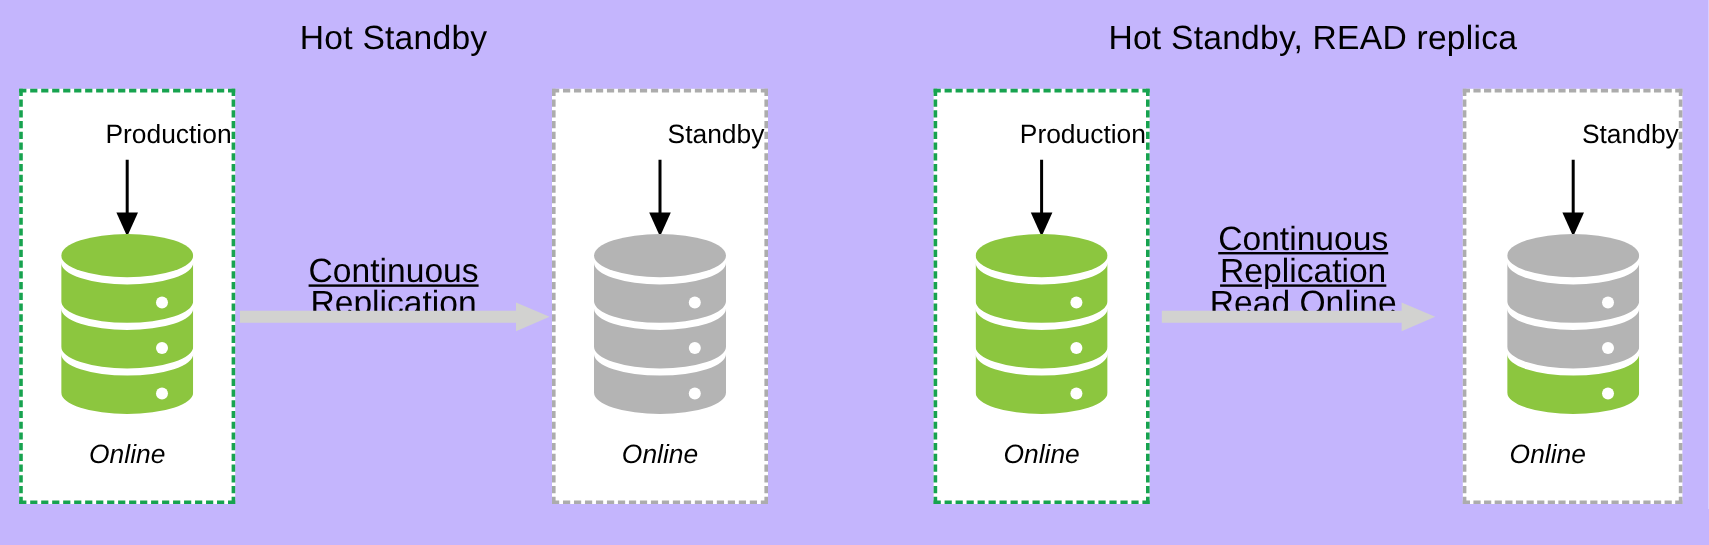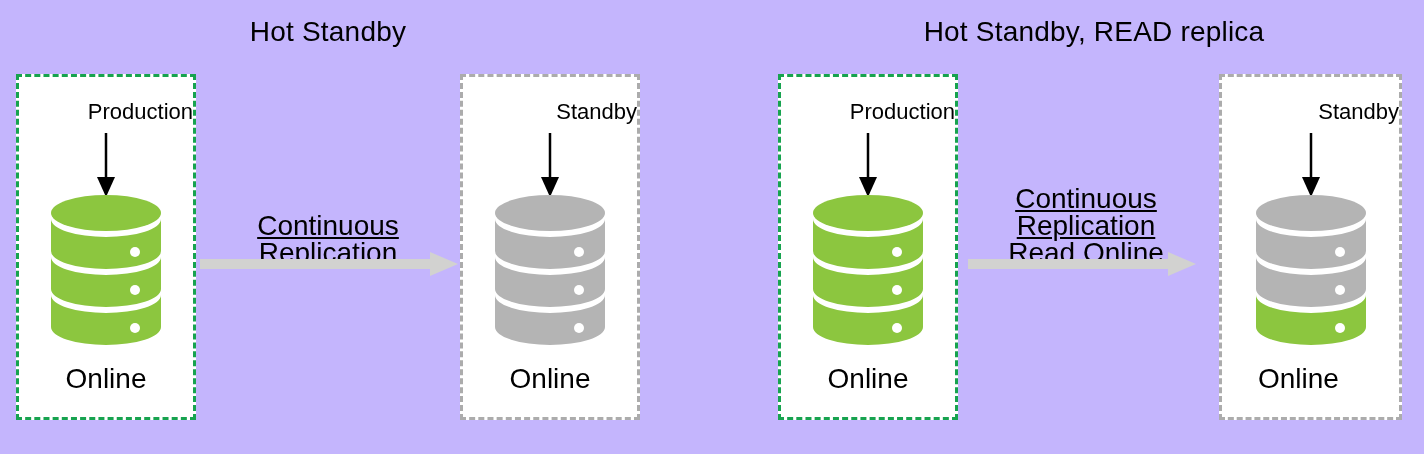--- a/index.html
+++ b/index.html
@@ -23,21 +23,21 @@
   .s1{left:460px;}
   .p2{left:778px;}
   .s2{left:1219px;width:183px;}
   .node-label{
     position:absolute;top:22px;left:0;right:0;text-align:right;font-size:22px;
   }
   .down-arrow{position:absolute;top:56px;left:50%;margin-left:-10px;}
   .db{position:absolute;top:118px;left:50%;margin-left:-55px;}
   .status{
     position:absolute;top:288px;left:0;right:0;text-align:center;
-    font-size:28px;line-height:27px;
+    font-size:22px;line-height:27px;font-style:italic;
   }
   .status span{display:block;}
   .status.left-align{left:36px;right:auto;text-align:left;}
   .flow-label{
     position:absolute;text-align:center;font-size:28px;line-height:27px;text-decoration:underline;
   }
   .flow-label span{display:block;}
   .fl1{left:196px;top:212px;width:264px;}
   .fl2{left:958px;top:185px;width:256px;}
   .flow-arrow{position:absolute;top:251px;}

